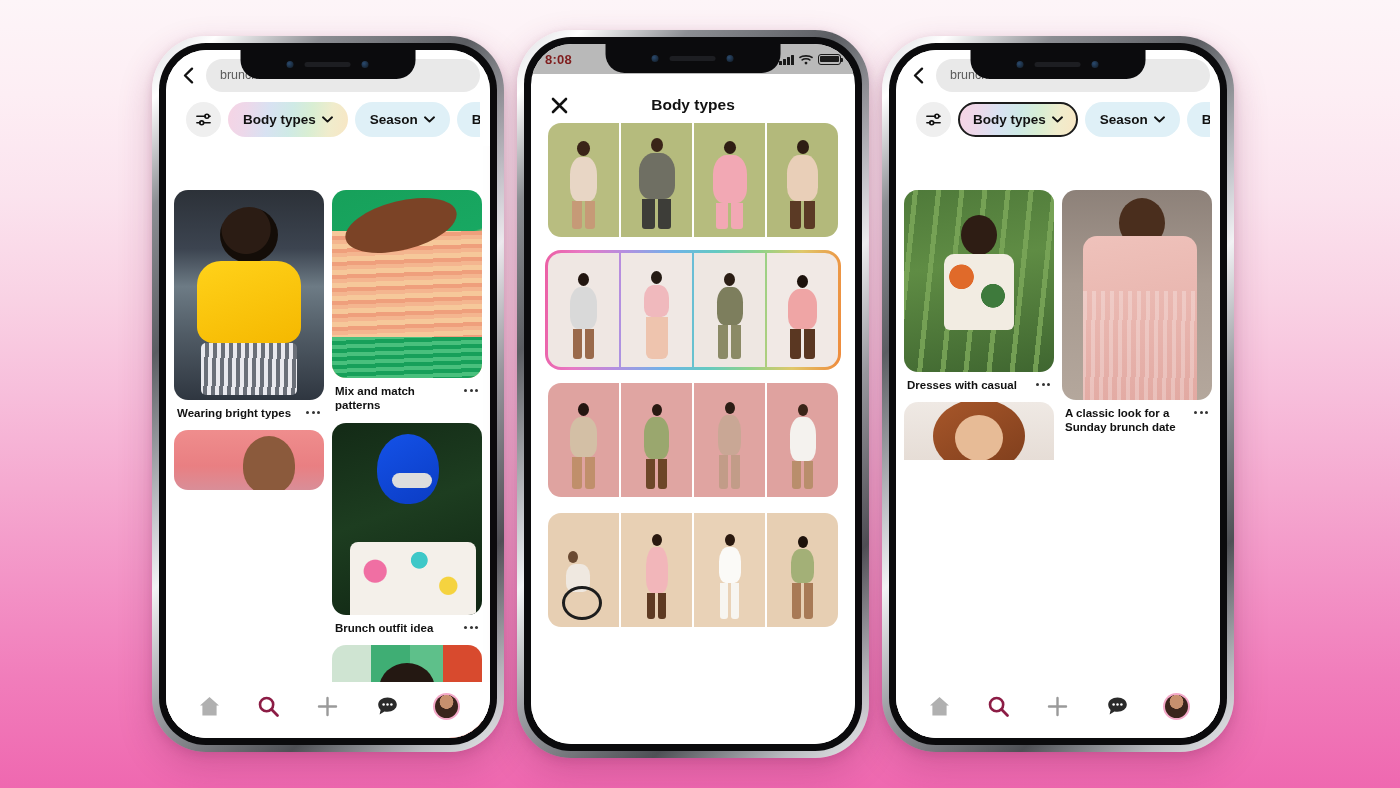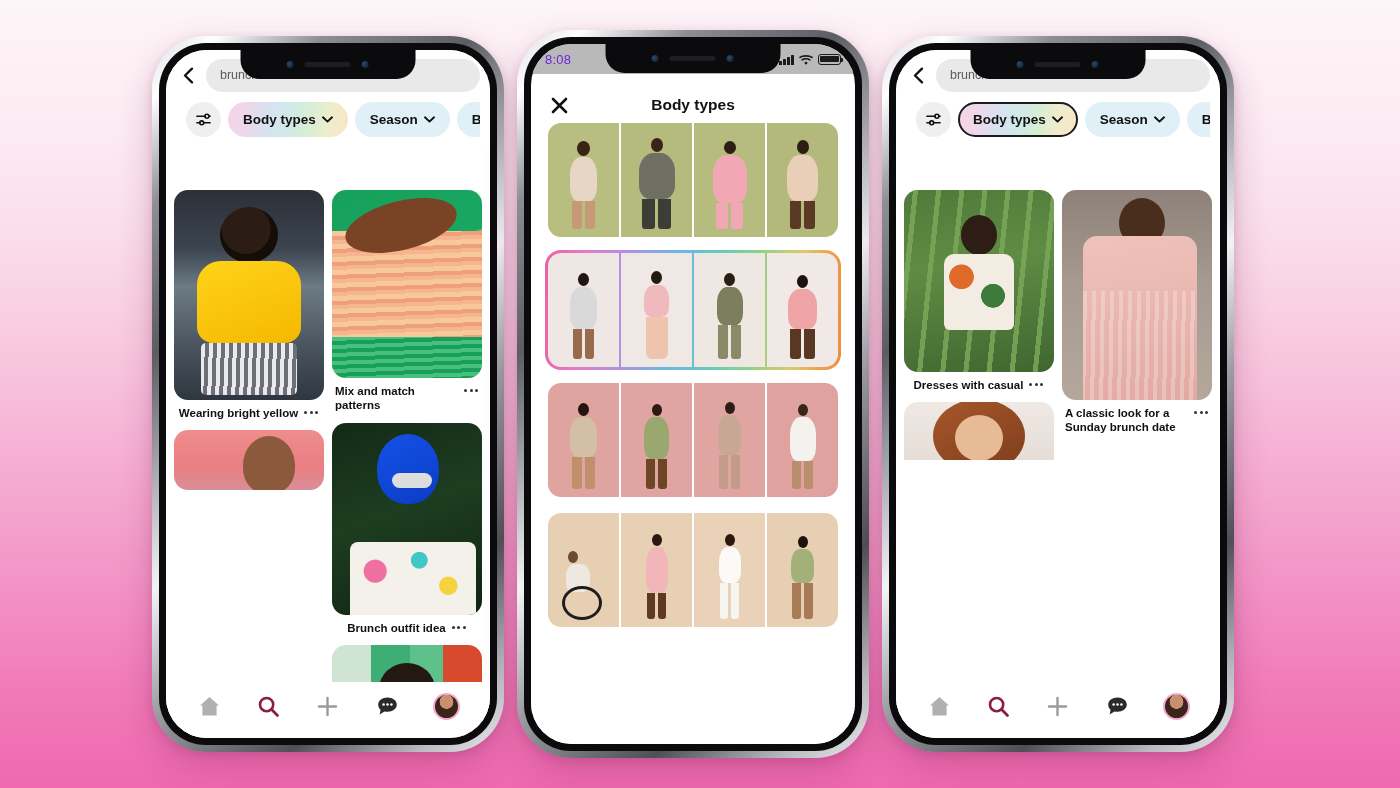--- a/index.html
+++ b/index.html
@@ -135,21 +135,21 @@
   .feed-col { flex: 1 1 0; display: flex; flex-direction: column; }
   .pin { margin-bottom: 3px; }
   .pin-img {
     width: 100%;
     border-radius: 14px;
     background: #ddd;
     position: relative;
     overflow: hidden;
   }
   .pin-meta {
-    display: flex; align-items: flex-start; justify-content: center;
+    display: flex; align-items: flex-start; justify-content: space-between;
     gap: 6px;
     padding: 6px 4px 7px 3px;
   }
   .pin-title {
     font-size: 11.5px; font-weight: bold; color: #111; line-height: 1.25;
   }
   .dots { flex: 0 0 auto; display: flex; gap: 2.5px; padding-top: 5px; }
   .dots i { width: 3px; height: 3px; border-radius: 50%; background: #333; display: block; }
 
   
@@ -177,21 +177,21 @@
 
   
   .status-bar {
     position: relative;
     height: 30px;
     background: #b9b9b9;
     display: flex; align-items: center; justify-content: space-between;
     padding: 0 14px;
     z-index: 25;
   }
-  .status-time { font-size: 13px; font-weight: normal; color: #6d28d9; letter-spacing: .2px; }
+  .status-time { font-size: 13px; font-weight: bold; color: #7f1d1d; letter-spacing: .2px; }
   .status-icons { display: flex; align-items: center; gap: 5px; }
   .sig { display: flex; align-items: flex-end; gap: 1.5px; height: 11px; }
   .sig i { width: 2.6px; background: #1a1a1a; display: block; border-radius: .5px; }
   .batt {
     width: 23px; height: 11px; border: 1.4px solid #1a1a1a; border-radius: 3px;
     position: relative; padding: 1.3px;
   }
   .batt::after {
     content: ""; position: absolute; right: -3.4px; top: 3px;
     width: 2px; height: 4px; background: #1a1a1a; border-radius: 0 1px 1px 0;
@@ -313,21 +313,21 @@
         <div class="feed" style="top:140px;">
           <div class="feed-col">
             <div class="pin">
               <div class="pin-img" style="height:210px;
                    background:linear-gradient(180deg,#2c3138 0%,#3c4450 28%,#6d7b85 46%,#4f5a64 70%,#2f3640 100%);">
                 <div style="position:absolute;left:50%;top:8%;transform:translateX(-50%);width:58px;height:56px;border-radius:50%;background:radial-gradient(circle at 45% 40%,#2b1c14 0 52%,#140d08 54% 100%);"></div>
                 <div style="position:absolute;left:50%;top:34%;transform:translateX(-50%);width:104px;height:82px;border-radius:24px 24px 16px 16px;background:linear-gradient(160deg,#ffd21a,#f5b800);"></div>
                 <div style="position:absolute;left:50%;top:73%;transform:translateX(-50%);width:96px;height:52px;background:repeating-linear-gradient(92deg,#e9e9ee 0 4px,#6a6f78 4px 8px);border-radius:5px;"></div>
               </div>
               <div class="pin-meta">
-                <div class="pin-title">Wearing bright yellow</div>
+                <div class="pin-title">Wearing bright types</div>
                 <div class="dots">
                     <i></i>
                     <i></i>
                     <i></i>
                   </div>
               </div>
             </div>
             <div class="pin">
               <div class="pin-img" style="height:60px;
                    background:linear-gradient(180deg,#ef8d8d 0%,#e97f82 60%,#d98e98 100%);">

